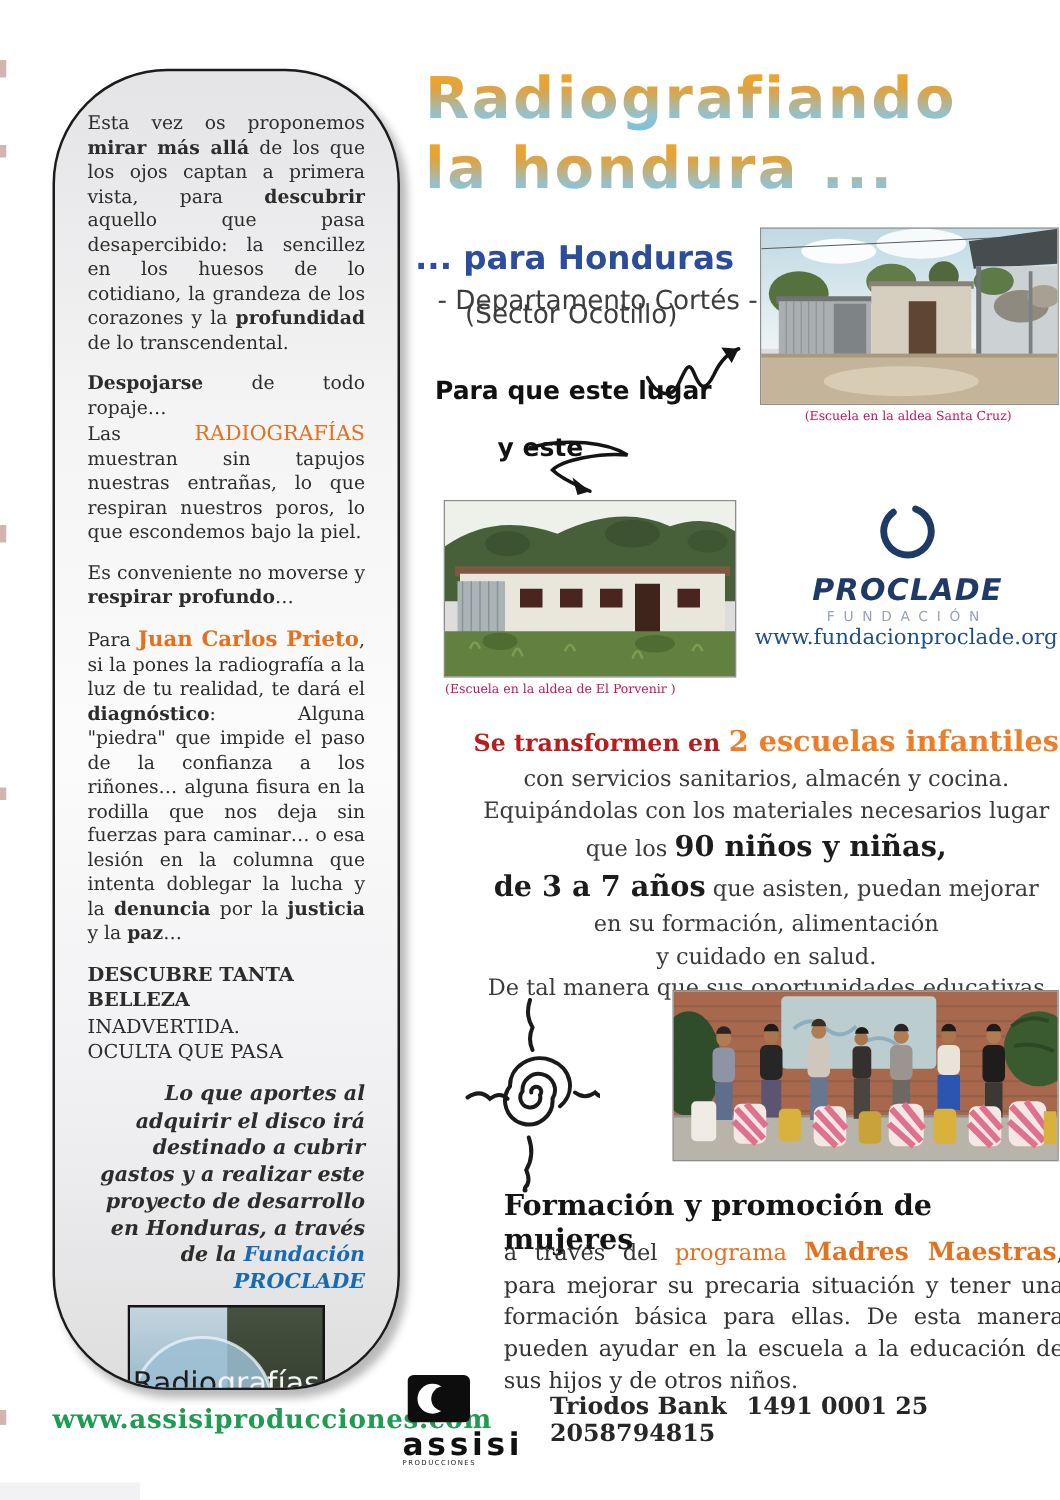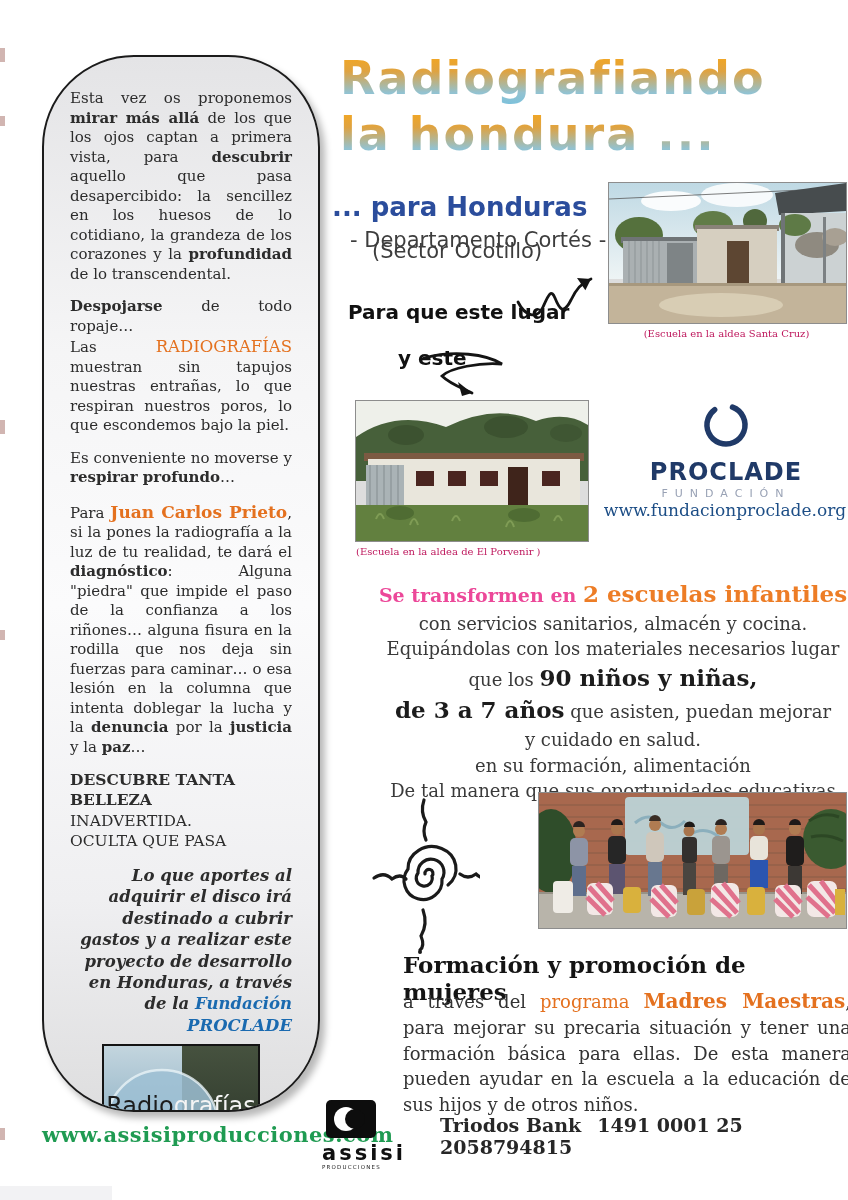--- a/index.html
+++ b/index.html
@@ -34,42 +34,42 @@
   .callout1{position:absolute;left:348px;top:300px;font-family:"DejaVu Sans",sans-serif;font-weight:bold;font-size:20px;color:#111;}
   .callout2{position:absolute;left:398px;top:346px;font-family:"DejaVu Sans",sans-serif;font-weight:bold;font-size:20px;color:#111;}
 
   
   .photo{position:absolute;border:1px solid #8d8d8d;background:#ddd;}
   .caption{position:absolute;font-size:10px;color:#be185d;}
 
   
   .proclade-box{position:absolute;left:636px;top:398px;width:180px;text-align:center;}
   .proclade-name{font-family:"DejaVu Sans",sans-serif;font-weight:bold;font-size:24px;
-    letter-spacing:1px;color:#203a68;margin-top:2px;}
+    letter-spacing:1px;color:#203a68;margin-top:2px;font-style:italic;}
   .proclade-sub{font-family:"DejaVu Sans",sans-serif;font-size:11px;letter-spacing:7px;color:#99a2b5;margin-top:1px;}
   .proclade-url{position:absolute;left:600px;top:500px;width:250px;text-align:center;
     font-size:17px;color:#1d4e86;}
 
   
   .transform{position:absolute;left:378px;top:578px;width:470px;text-align:center;
     font-size:18px;line-height:1.42;color:#3a3a3a;}
   .transform .row{white-space:nowrap;}
   .big{font-weight:bold;font-size:23px;color:#1c1c1c;}
   .orange-big{color:#ed7d26;font-weight:bold;font-size:23px;}
 
   
   .women-head{position:absolute;left:403px;top:951px;font-weight:bold;font-size:23px;color:#141414;}
   .women-par{position:absolute;left:403px;top:987px;width:448px;font-size:18px;line-height:1.42;
     text-align:justify;color:#333;}
 
   
   .assisi-web{position:absolute;left:42px;top:1122px;width:282px;text-align:center;
     font-weight:bold;font-size:21px;color:#1f9b52;letter-spacing:0.5px;}
   .assisi-logo{position:absolute;left:322px;top:1100px;width:58px;text-align:center;}
-  .assisi-name{font-family:"DejaVu Sans",sans-serif;font-weight:bold;font-size:21px;
+  .assisi-name{font-family:"DejaVu Sans",sans-serif;font-weight:bold;font-size:25px;
     letter-spacing:3px;color:#101010;line-height:1;margin-top:1px;}
   .assisi-sub{font-family:"DejaVu Sans",sans-serif;font-size:5.5px;letter-spacing:1.2px;color:#222;}
   .bank{position:absolute;left:440px;top:1114px;font-weight:bold;font-size:19px;color:#272727;}
   .bank .acc{margin-left:16px;}
 
   
   .mark{position:absolute;left:0;width:5px;background:#7b2a20;opacity:0.35;}
   .smudge{position:absolute;left:0;top:1186px;width:112px;height:14px;background:#e9e9ec;opacity:0.6;}
 </style>
 </head>
@@ -222,27 +222,27 @@
   <div class="proclade-box">
     <svg width="54" height="54" viewBox="0 0 54 54">
       <circle cx="27" cy="27" r="19" fill="none" stroke="#203a68" stroke-width="5.5" stroke-dasharray="100 20" stroke-linecap="round" transform="rotate(-70 27 27)"></circle>
     </svg>
     <div class="proclade-name">PROCLADE</div>
     <div class="proclade-sub">FUNDACIÓN</div>
   </div>
   <div class="proclade-url">www.fundacionproclade.org</div>
 
   <div class="transform">
-    <div class="row"><span class="b" style="font-size:19px;color:#ec4899">Se transformen en </span><span class="orange-big">2 escuelas infantiles</span></div>
+    <div class="row"><span class="b" style="font-size:19px;color:#b91c1c">Se transformen en </span><span class="orange-big">2 escuelas infantiles</span></div>
     <div>con servicios sanitarios, almacén y cocina.</div>
     <div>Equipándolas con los materiales necesarios lugar</div>
     <div class="row"><span>que los </span><span class="big">90 niños y niñas,</span></div>
     <div class="row"><span class="big">de 3 a 7 años</span><span> que asisten, puedan mejorar</span></div>
+    <div>en su formación, alimentación</div>
     <div>y cuidado en salud.</div>
-    <div>en su formación, alimentación</div>
     <div>De tal manera que sus oportunidades educativas</div>
     <div>sean mayores.</div>
   </div>
 
   <svg style="position:absolute;left:368px;top:788px" width="112" height="172" viewBox="0 0 112 172">
     <g stroke="#1a1a1a" stroke-width="3.2" fill="none" stroke-linecap="round">
       <path d="M57,86 a4,4 0 1 1 7,2 a8,8 0 1 1 -14,-3 a13,13 0 1 1 24,6 a19,19 0 1 1 -34,-10 a24,22 0 1 1 40,16"></path>
       <path d="M56,12 q-4,12 2,22 q-4,9 0,18"></path>
       <path d="M55,122 q5,14 -2,26 q4,10 -1,14"></path>
       <path d="M6,90 q10,-7 18,1 q8,-6 14,0"></path>

